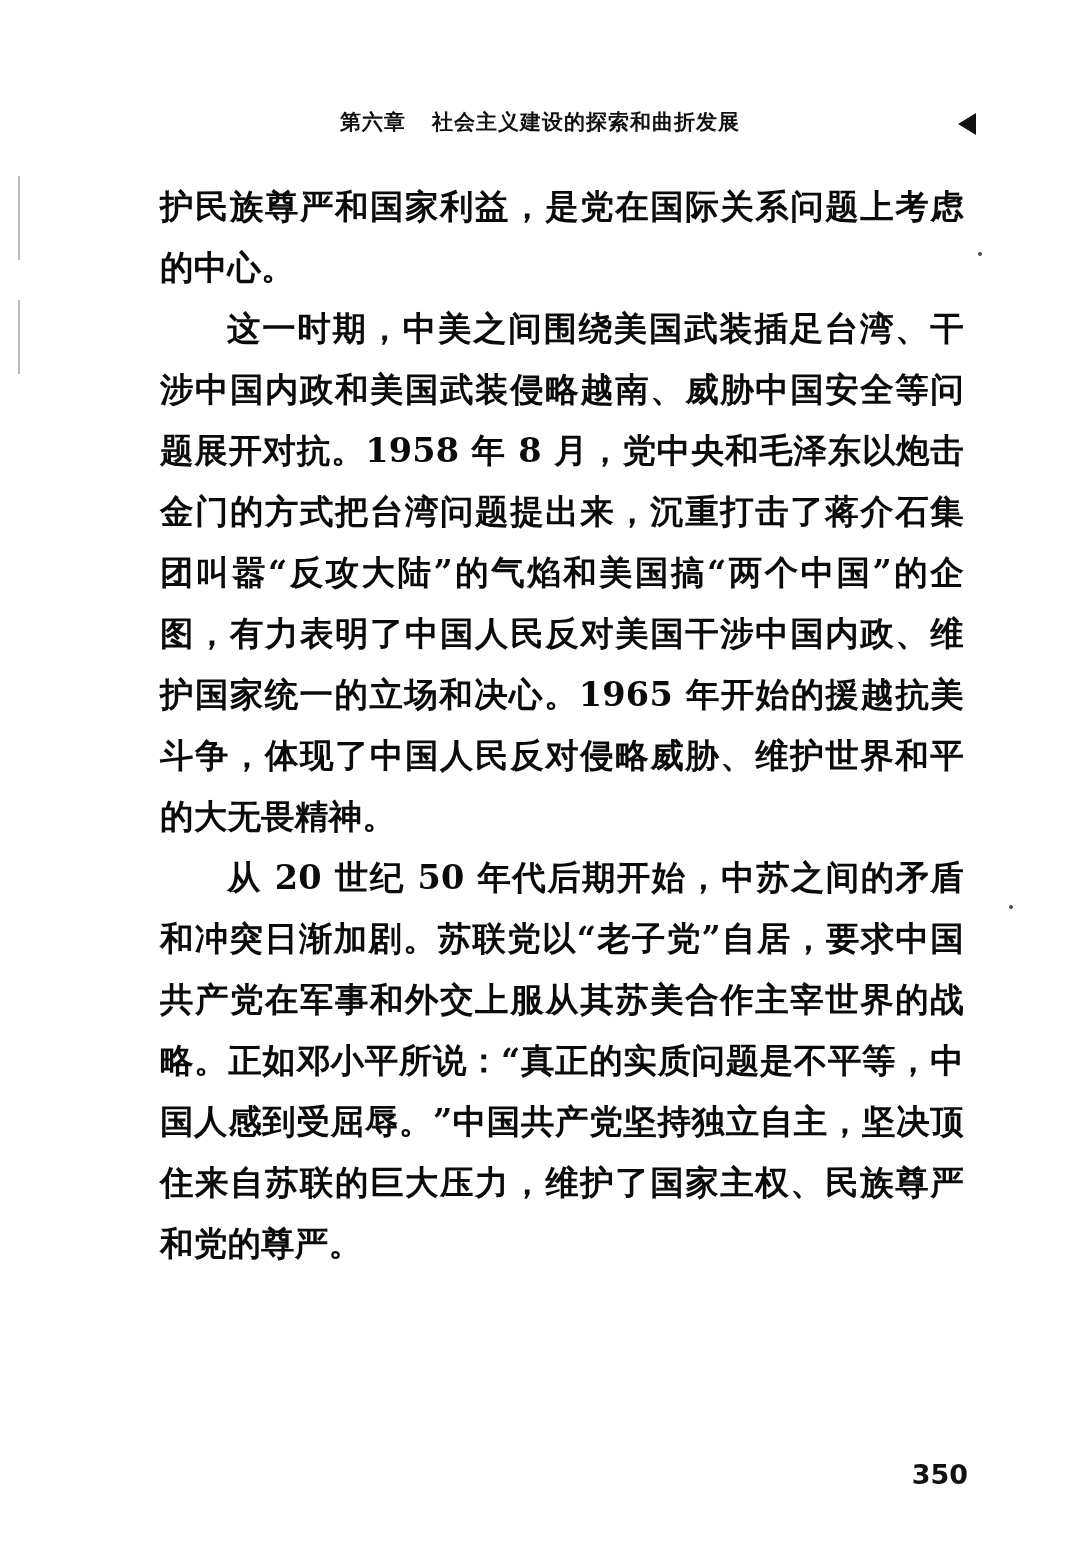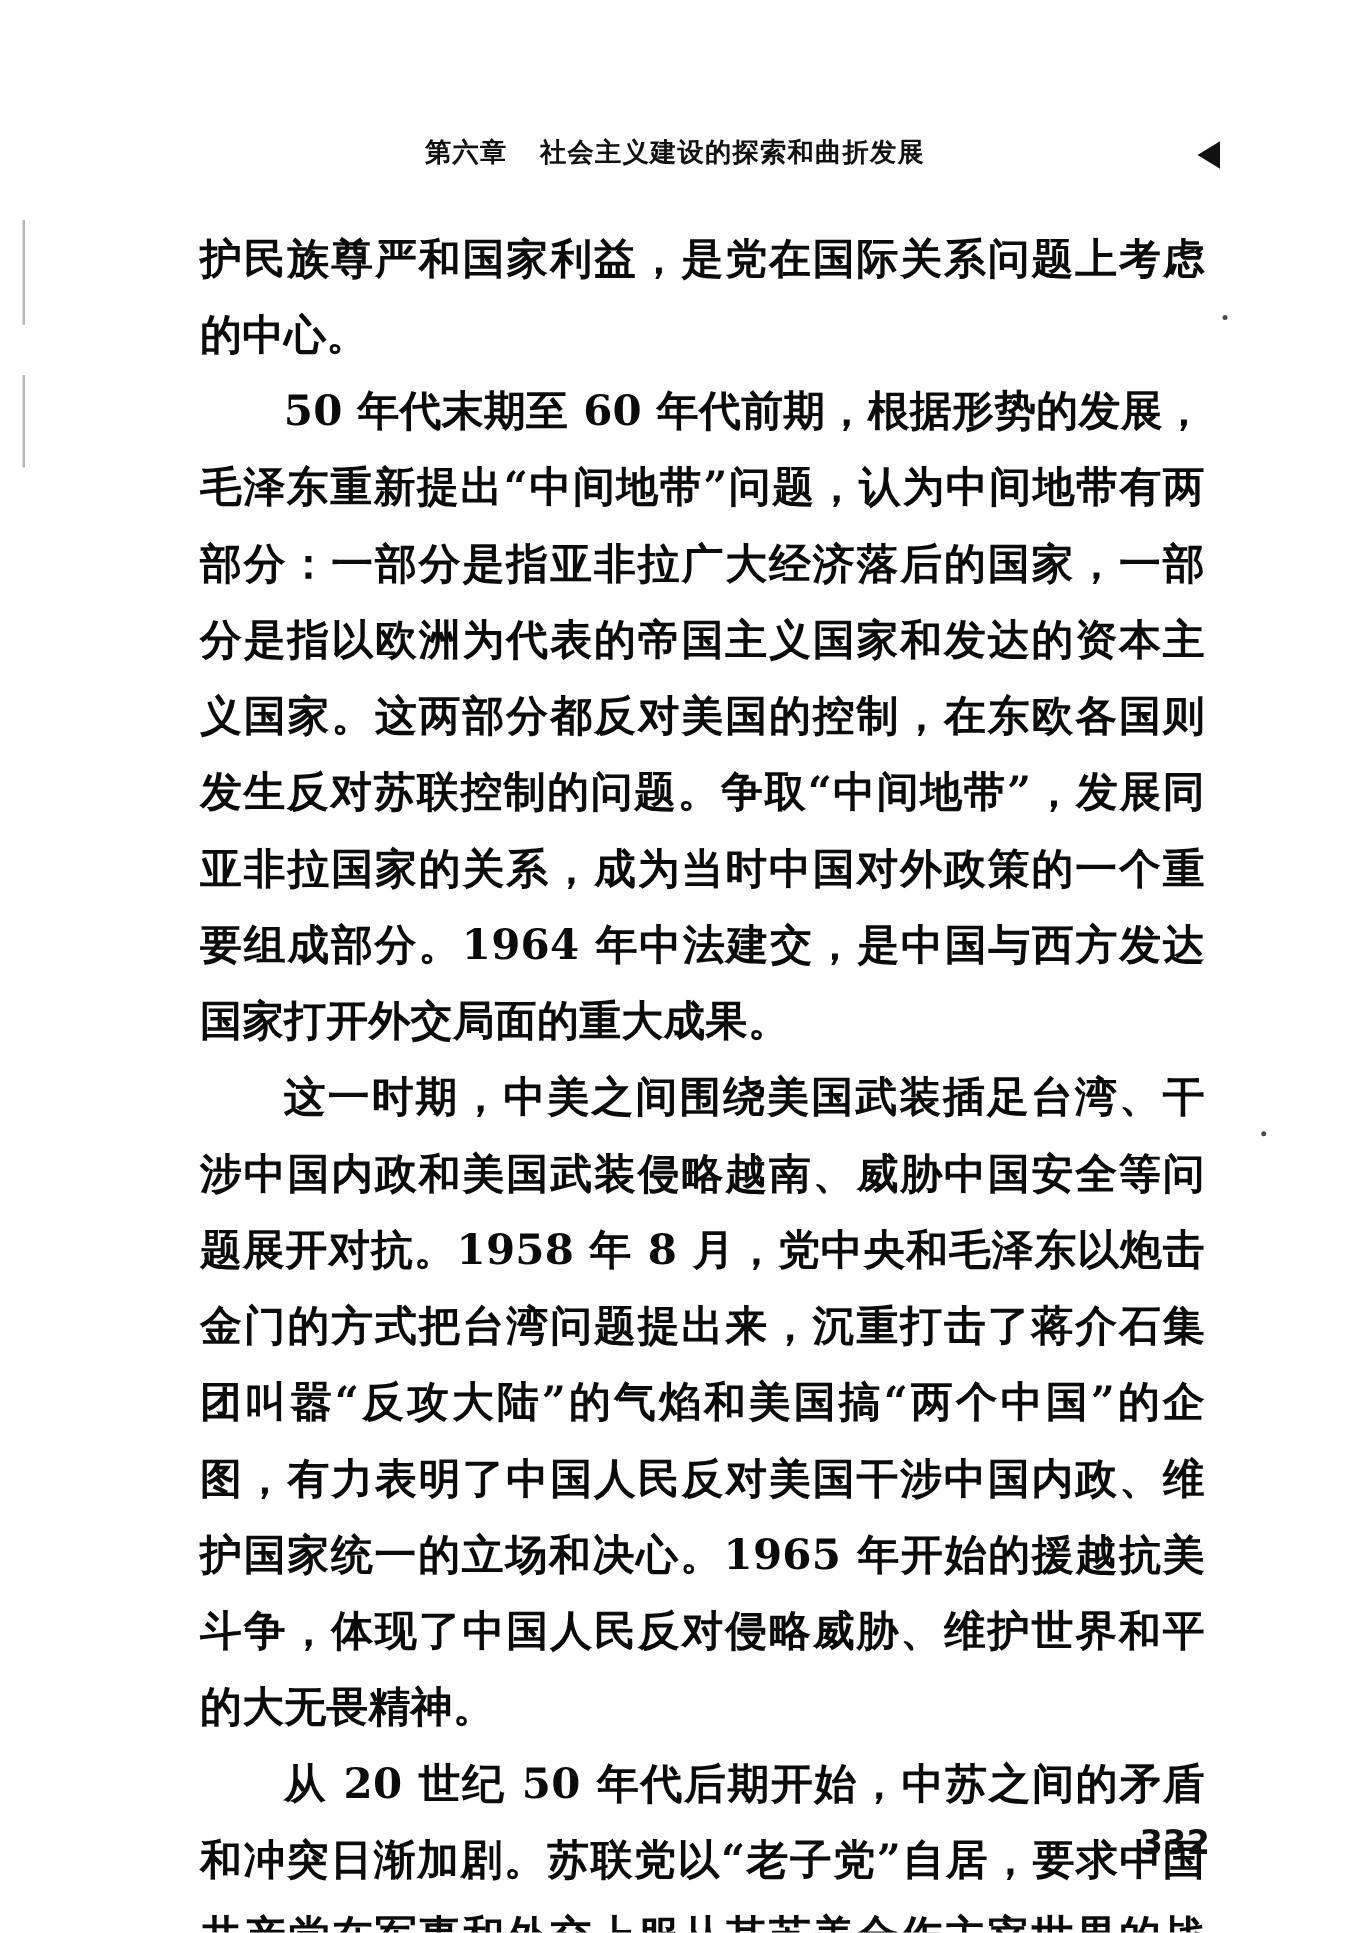--- a/index.html
+++ b/index.html
@@ -112,20 +112,19 @@
   <div class="speck s1"></div>
   <div class="speck s2"></div>
 
   <div class="header">
     <span class="chapter">第六章</span><span>社会主义建设的探索和曲折发展</span>
   </div>
   <div class="header-arrow"></div>
 
   <div class="body-text">
     <p>护民族尊严和国家利益，是党在国际关系问题上考虑的中心。</p>
-    <p class="indent">50 年代末期至 60 年代前期，根据形势的发展，毛泽东重新提出“中间地带”问题，认为中间地带有两部分：一部分是指亚非拉广大经济落后的国家，一部分是指以欧洲为代表的帝国主义国家和发达的资本主义国家。这两部分都反对美国的控制，在东欧各国则发生反对苏联控制的问题。争取“中间地带”，发展同亚非拉国家的关系，成为当时中国对外政策的一个重要组成部分。1964 年中法建交，是中国与西方发达国家打开外交局面的重大成果。</p>
     <p class="indent">这一时期，中美之间围绕美国武装插足台湾、干涉中国内政和美国武装侵略越南、威胁中国安全等问题展开对抗。1958 年 8 月，党中央和毛泽东以炮击金门的方式把台湾问题提出来，沉重打击了蒋介石集团叫嚣“反攻大陆”的气焰和美国搞“两个中国”的企图，有力表明了中国人民反对美国干涉中国内政、维护国家统一的立场和决心。1965 年开始的援越抗美斗争，体现了中国人民反对侵略威胁、维护世界和平的大无畏精神。</p>
     <p class="indent">从 20 世纪 50 年代后期开始，中苏之间的矛盾和冲突日渐加剧。苏联党以“老子党”自居，要求中国共产党在军事和外交上服从其苏美合作主宰世界的战略。正如邓小平所说：“真正的实质问题是不平等，中国人感到受屈辱。”中国共产党坚持独立自主，坚决顶住来自苏联的巨大压力，维护了国家主权、民族尊严和党的尊严。</p>
   </div>
 
-  <div class="page-number">332</div>
+  <div class="page-number">350</div>
 
 </div>
 
 </body></html>

